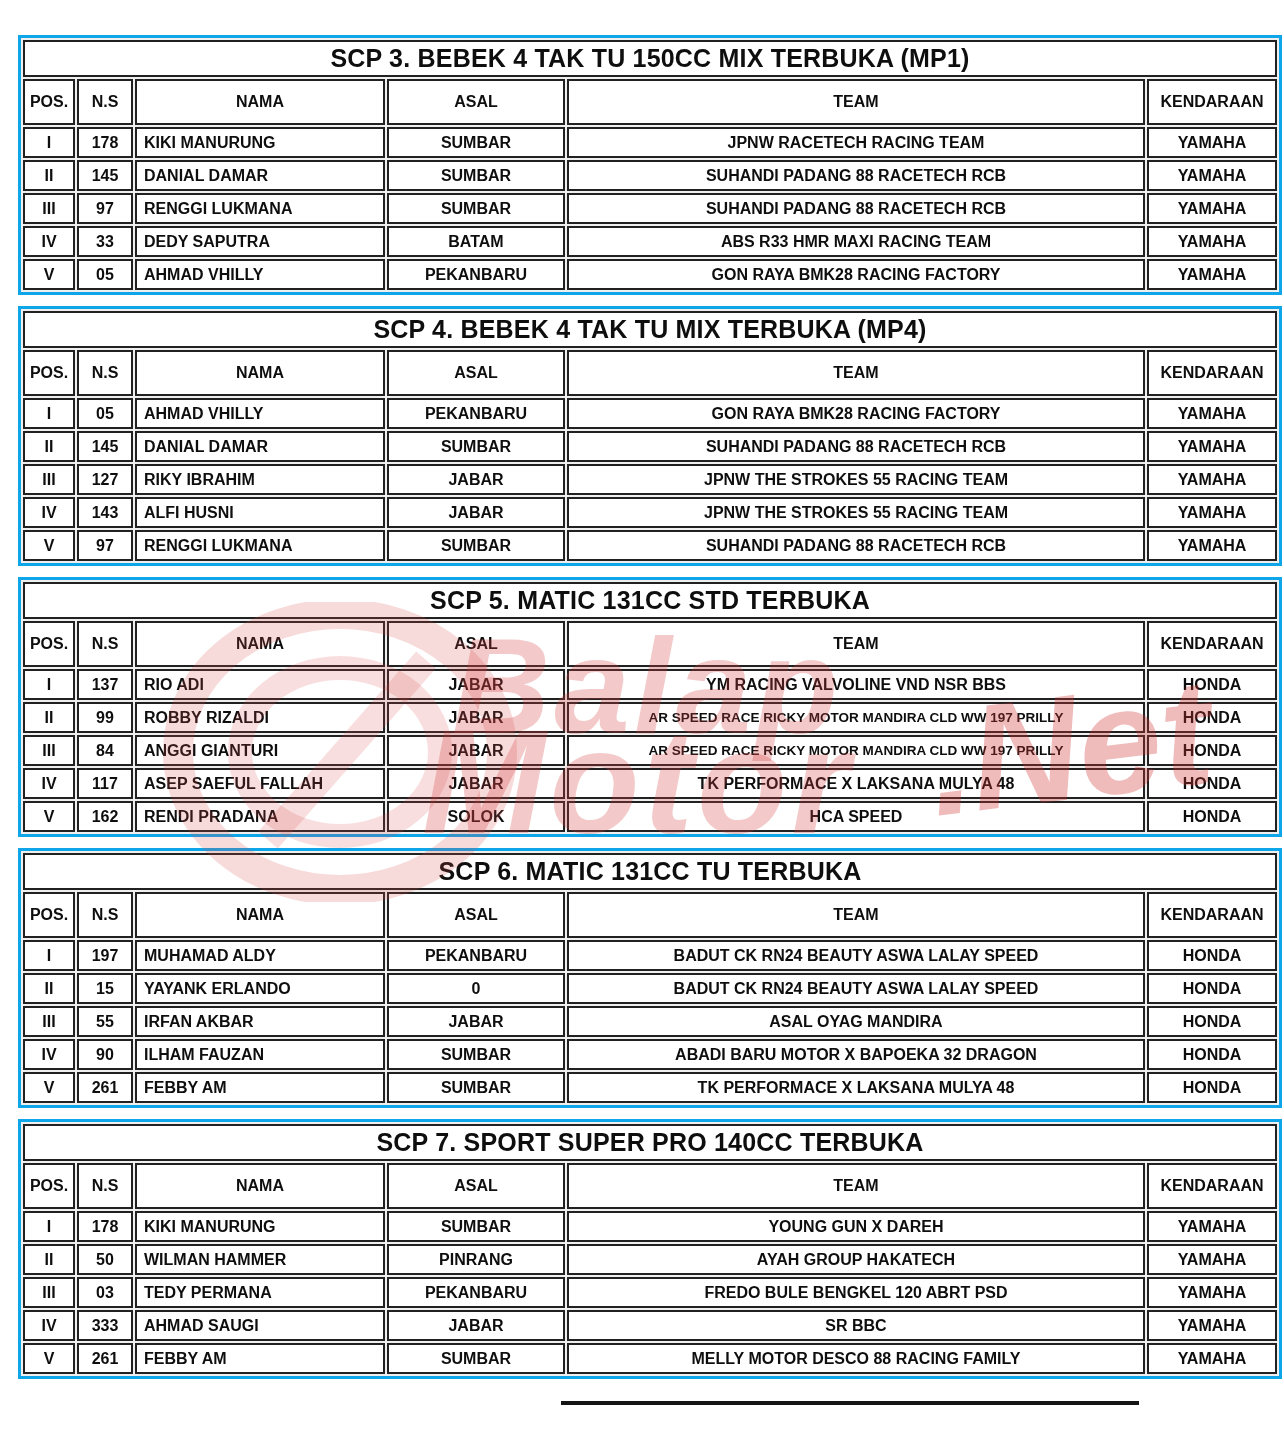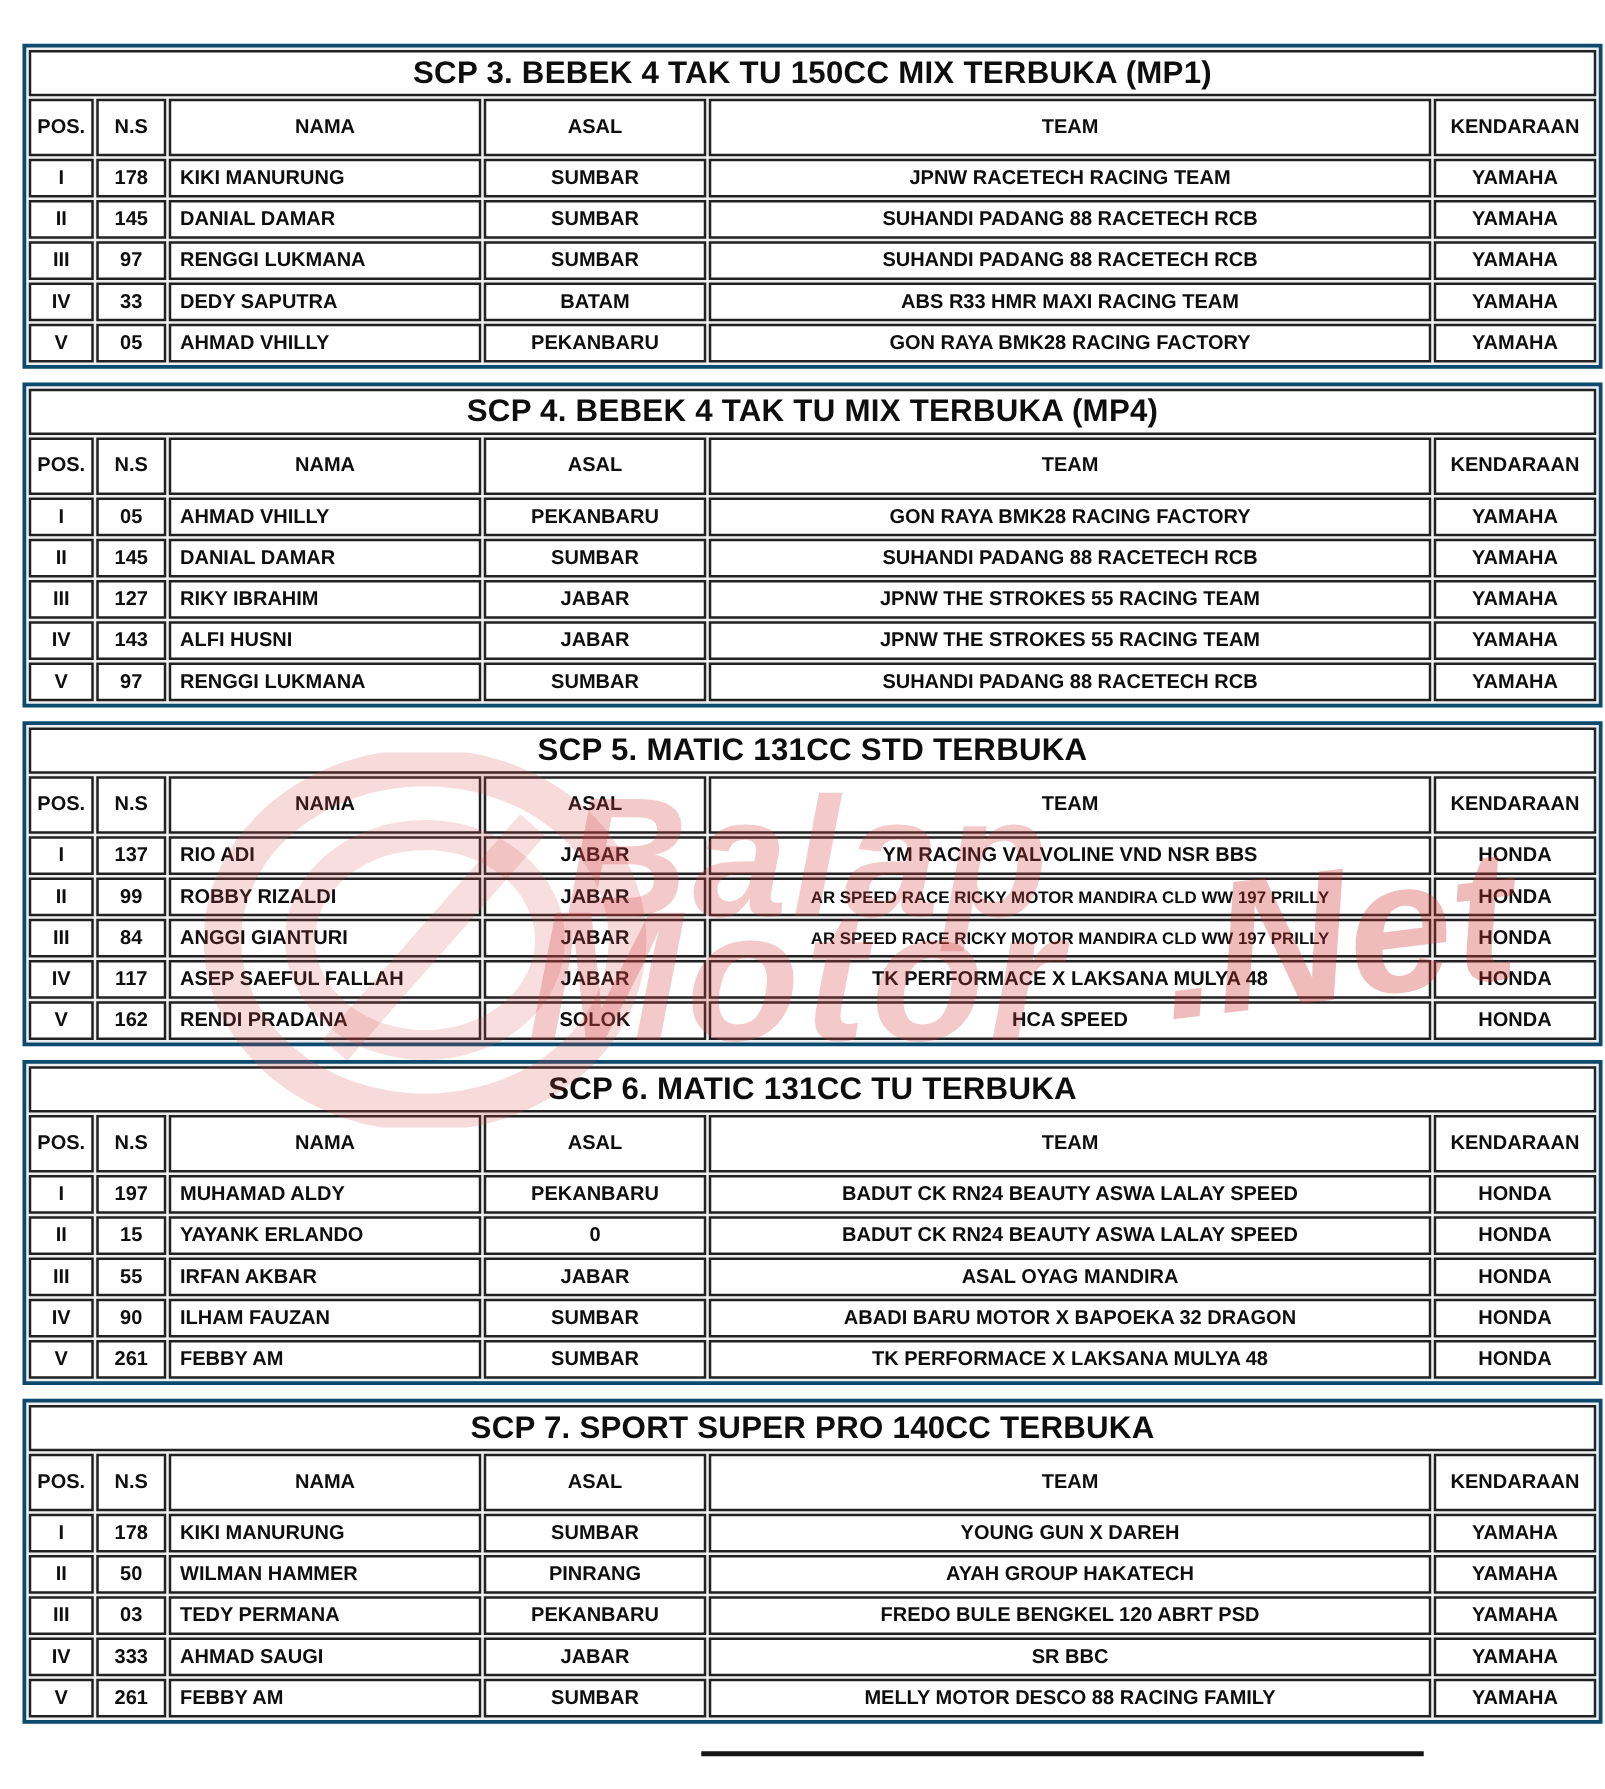--- a/index.html
+++ b/index.html
@@ -22,21 +22,21 @@
     position: absolute;
     left: 18px;
     top: 35px;
     width: 1254px;
   }
   table.tbl {
     width: 1254px;
     table-layout: fixed;
     border-collapse: separate;
     border-spacing: 2px;
-    border: 3px solid #0c4a6e;
+    border: 3px solid #0ea5e9;
     background: #efefef;
     margin-bottom: 11px;
   }
   table.tbl td {
     background: #ffffff;
     border: 2px solid #212121;
     text-align: center;
     vertical-align: middle;
     font-weight: bold;
     color: #0e0e0e;

